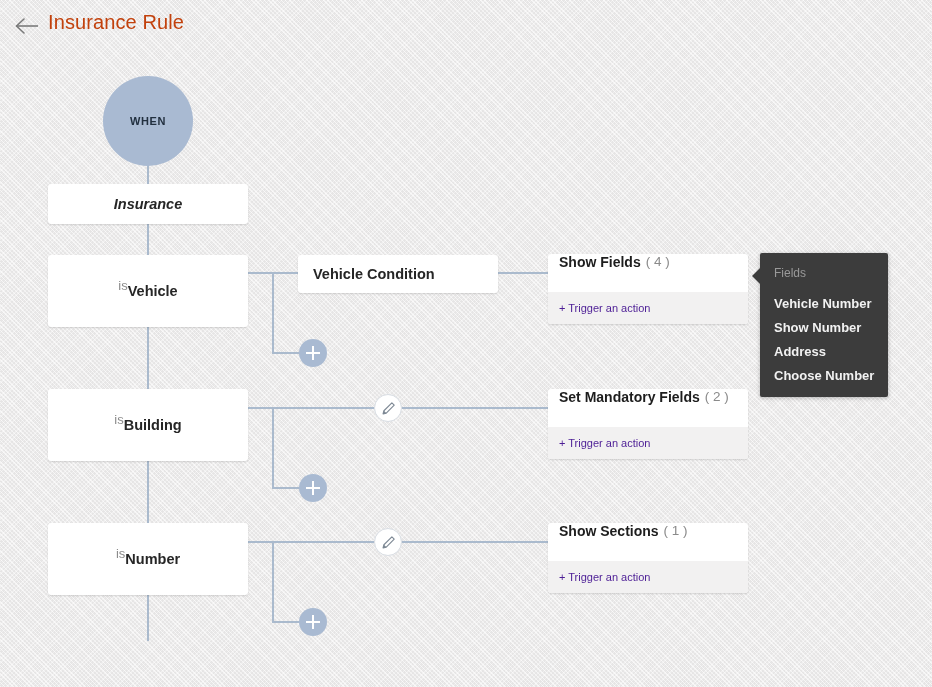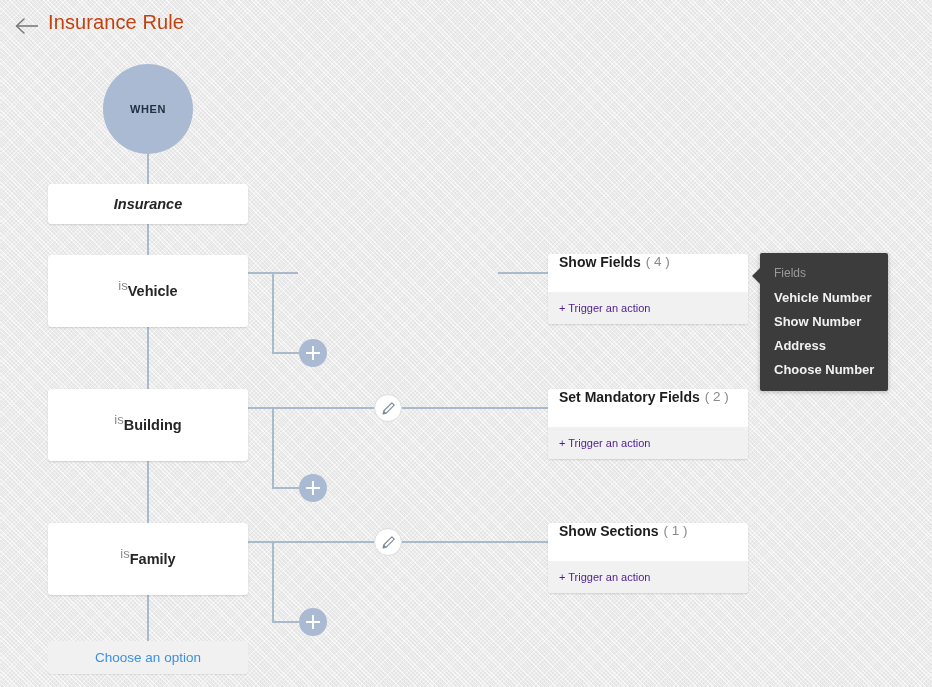--- a/index.html
+++ b/index.html
@@ -57,21 +57,21 @@
     left: 0; top: 0;
     width: 932px;
     height: 687px;
     pointer-events: none;
   }
 
   
   .when-node {
     position: absolute;
     left: 103px;
-    top: 64px;
+    top: 76px;
     width: 90px;
     height: 90px;
     border-radius: 50%;
     background: #a9bad2;
     display: flex;
     align-items: center;
     justify-content: center;
     font-size: 11px;
     font-weight: bold;
     color: #22303f;
@@ -261,21 +261,21 @@
     left: -8px;
     top: 14px;
     width: 0; height: 0;
     border-top: 9px solid transparent;
     border-bottom: 9px solid transparent;
     border-right: 9px solid #3c3c3c;
   }
   .tooltip .tt-head {
     font-size: 12px;
     color: #9a9a9a;
-    margin-bottom: 10px;
+    margin-bottom: 16px;
   }
   .tooltip .tt-item {
     font-size: 13px;
     color: #f2f2f2;
     font-weight: bold;
     margin-bottom: 9px;
     white-space: nowrap;
   }
   .tooltip .tt-item:last-child { margin-bottom: 0; }
 </style>
@@ -332,23 +332,26 @@
     <span class="val">Vehicle</span>
   </div>
 
   <div class="card node-cond cond-building">
     <span class="op">is</span>
     <span class="val">Building</span>
   </div>
 
   <div class="card node-cond cond-family">
     <span class="op">is</span>
-    <span class="val">Family</span>
-  </div>
-
+    <span class="val">Number</span>
+  </div>
+
+  <div class="card node-middle">
+    <span>Vehicle Condition</span>
+  </div>
 
   <div class="action-card act-1">
     <div class="action-head">
       <span class="title">Show Fields</span>
       <span class="count">( 4 )</span>
     </div>
     <div class="action-foot">+ Trigger an action</div>
   </div>
 
   <div class="action-card act-2">
@@ -377,23 +380,20 @@
       <path d="M3.1 10.4 L5.6 12.9 L2.2 13.8 Z" fill="#7d8894"></path>
     </svg>
   </div>
   <div class="pencil-btn pencil-2">
     <svg width="15" height="15" viewBox="0 0 16 16">
       <path d="M11.6 1.9 L14.1 4.4 L5.6 12.9 L2.2 13.8 L3.1 10.4 Z" fill="none" stroke="#7d8894" stroke-width="1.2" stroke-linejoin="round"></path>
       <path d="M3.1 10.4 L5.6 12.9 L2.2 13.8 Z" fill="#7d8894"></path>
     </svg>
   </div>
 
-  <div class="choose-option">
-    <span>Choose an option</span>
-  </div>
 
   <div class="tooltip">
     <div class="tt-head">Fields</div>
     <div class="tt-item">Vehicle Number</div>
     <div class="tt-item">Show Number</div>
     <div class="tt-item">Address</div>
     <div class="tt-item">Choose Number</div>
   </div>
 
 </div>

